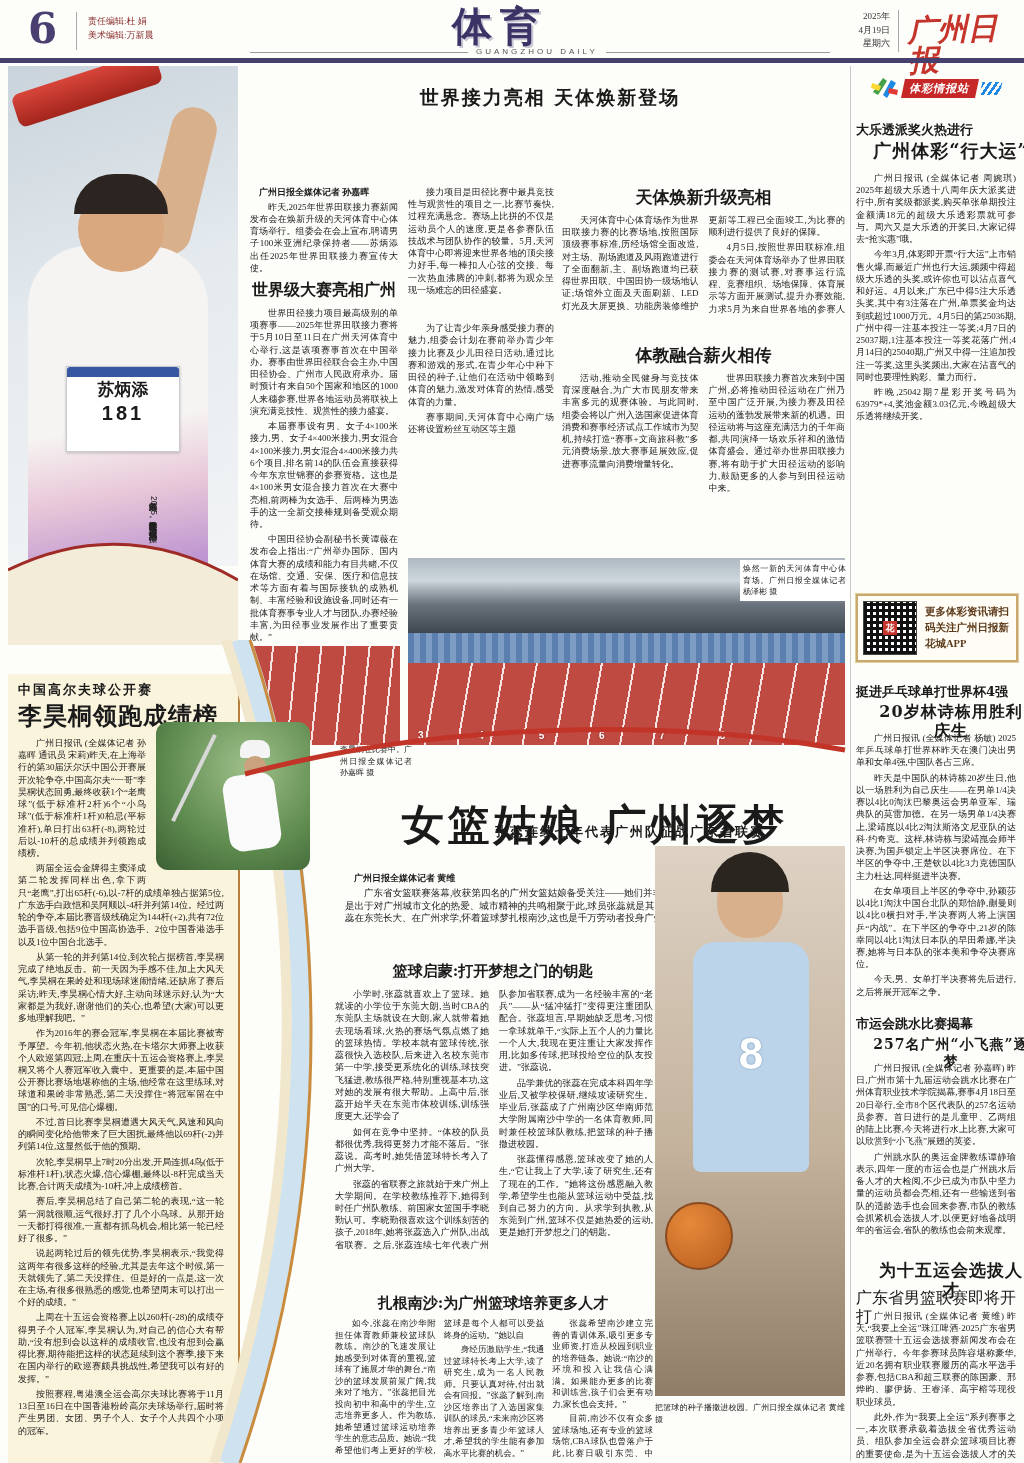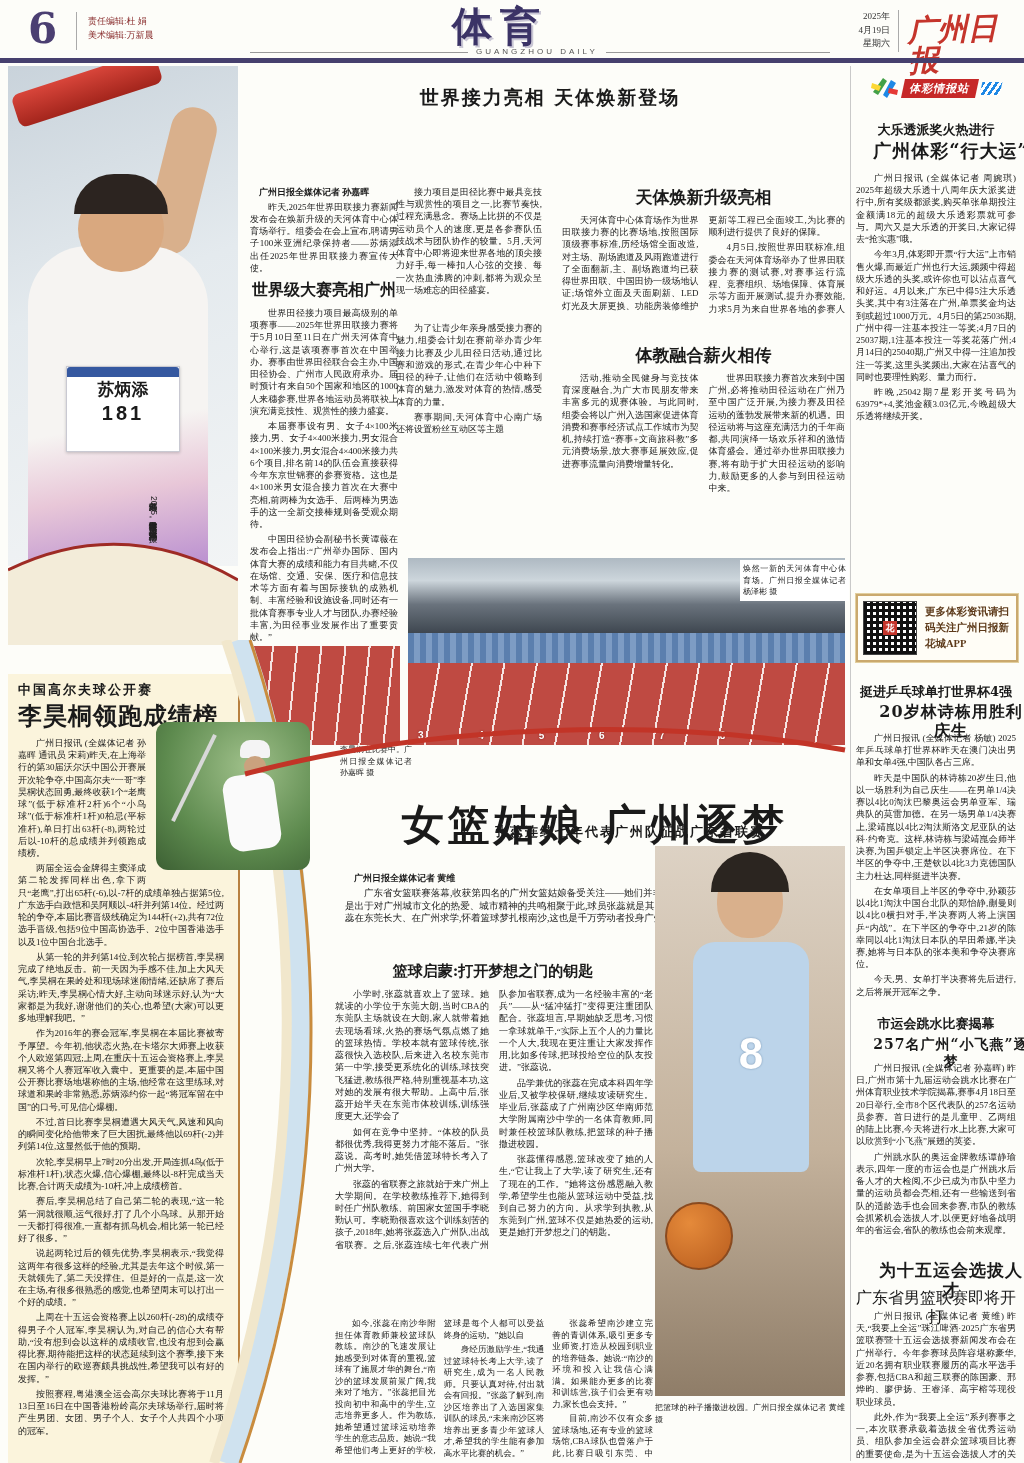--- a/index.html
+++ b/index.html
@@ -29,21 +29,21 @@
   .cols2{column-count:2;column-gap:10px;}
   .cols3{column-count:3;column-gap:8px;}
   
   .ph-roof{position:absolute;left:0;top:0;right:0;height:40%;background:linear-gradient(180deg,#aeb9c2 0%,#cdd6dc 30%,#6a737d 62%,#3f4750 100%);}
   .ph-stands{position:absolute;left:0;top:40%;right:0;height:16%;background:repeating-linear-gradient(90deg,#5b7fae 0 6px,#7d9cc4 6px 12px);}
   .ph-track{position:absolute;left:0;top:56%;right:0;bottom:0;background:#bf4a42;
             background-image:repeating-linear-gradient(100deg,transparent 0 30px,rgba(255,255,255,.85) 30px 32px);}
   .ph-trackb{background:#bf4a42;background-image:repeating-linear-gradient(96deg,transparent 0 22px,rgba(255,255,255,.85) 22px 24px);}
   .lanenums{position:absolute;left:10px;right:10px;bottom:4px;color:#fff;font:bold 10px/1 "Liberation Sans",sans-serif;letter-spacing:26px;text-shadow:0 0 2px #7c241f;}
   
-  .sbk{font:bold 13px/1.2 "DejaVu Serif",serif;text-align:center;}
+  .sbk{font:bold 13px/1.2 "DejaVu Serif",serif;text-align:left;}
   .sbh{font:900 18px/1.2 "DejaVu Serif",serif;text-align:center;letter-spacing:1px;margin-left:15px;}
   .sbbody .bp{font-size:9px;}
   .qrbox{border:2px solid #caa96e;outline:1px solid #e2cf9f;display:flex;align-items:center;gap:8px;padding:5px;background:#fffdf6;}
   .qr{width:52px;height:52px;flex:0 0 52px;border:1px solid #444;position:relative;
       background-image:repeating-linear-gradient(0deg,#111 0 3px,rgba(255,255,255,0) 3px 6px),repeating-linear-gradient(90deg,#111 0 3px,#fff 3px 6px);}
   .qrc{position:absolute;left:19px;top:19px;width:14px;height:14px;background:#c5352c;color:#fff;font:bold 9px/14px "Liberation Sans",sans-serif;text-align:center;}
   .qrtext{font:bold 10.5px/1.5 "Liberation Serif",serif;color:#5d3a1a;}
   .badge{display:flex;align-items:center;justify-content:center;gap:4px;}
   .banner{background:#c62828;color:#fff;font:bold 11px/1 "Liberation Sans",sans-serif;padding:4px 7px;transform:skewX(-12deg);letter-spacing:1px;}
   .bstripes{width:20px;height:13px;transform:skewX(-12deg);background:repeating-linear-gradient(115deg,#1e88e5 0 3px,#fff 3px 6px);}
@@ -100,21 +100,21 @@
 
   <div class="abs clip" style="left:250px;top:186px;width:148px;height:458px;">
     <p class="byl">广州日报全媒体记者 孙嘉晖</p>
     <p class="bp">昨天,2025年世界田联接力赛新闻发布会在焕新升级的天河体育中心体育场举行。组委会在会上宣布,聘请男子100米亚洲纪录保持者——苏炳添出任2025年世界田联接力赛宣传大使。</p>
     <div class="sh" style="font-size:16px;margin:6px 0;">世界级大赛亮相广州</div>
     <p class="bp">世界田径接力项目最高级别的单项赛事——2025年世界田联接力赛将于5月10日至11日在广州天河体育中心举行,这是该项赛事首次在中国举办。赛事由世界田径联合会主办,中国田径协会、广州市人民政府承办。届时预计有来自50个国家和地区的1000人来穗参赛,世界各地运动员将联袂上演充满竞技性、观赏性的接力盛宴。</p>
     <p class="bp">本届赛事设有男、女子4×100米接力,男、女子4×400米接力,男女混合4×100米接力,男女混合4×400米接力共6个项目,排名前14的队伍会直接获得今年东京世锦赛的参赛资格。这也是4×100米男女混合接力首次在大赛中亮相,前两棒为女选手、后两棒为男选手的这一全新交接棒规则备受观众期待。</p>
     <p class="bp">中国田径协会副秘书长黄谭薇在发布会上指出:“广州举办国际、国内体育大赛的成绩和能力有目共睹,不仅在场馆、交通、安保、医疗和信息技术等方面有着与国际接轨的成熟机制、丰富经验和设施设备,同时还有一批体育赛事专业人才与团队,办赛经验丰富,为田径事业发展作出了重要贡献。”</p>
   </div>
 
-  <div class="abs clip" style="left:396px;top:186px;width:146px;height:368px;">
+  <div class="abs clip" style="left:408px;top:186px;width:146px;height:368px;">
     <p class="bp">接力项目是田径比赛中最具竞技性与观赏性的项目之一,比赛节奏快,过程充满悬念。赛场上比拼的不仅是运动员个人的速度,更是各参赛队伍技战术与团队协作的较量。5月,天河体育中心即将迎来世界各地的顶尖接力好手,每一棒扣人心弦的交接、每一次热血沸腾的冲刺,都将为观众呈现一场难忘的田径盛宴。</p>
     <p class="bp" style="margin-top:26px;">为了让青少年亲身感受接力赛的魅力,组委会计划在赛前举办青少年接力比赛及少儿田径日活动,通过比赛和游戏的形式,在青少年心中种下田径的种子,让他们在活动中领略到体育的魅力,激发对体育的热情,感受体育的力量。</p>
     <p class="bp">赛事期间,天河体育中心南广场还将设置粉丝互动区等主题</p>
   </div>
 
   <div class="abs clip" style="left:562px;top:186px;width:283px;height:368px;">
     <div class="sh" style="font-size:17px;">天体焕新升级亮相</div>
     <div class="cols2 clip" style="height:122px;margin-top:5px;">
       <p class="bp">天河体育中心体育场作为世界田联接力赛的比赛场地,按照国际顶级赛事标准,历经场馆全面改造,对主场、副场跑道及风雨跑道进行了全面翻新,主、副场跑道均已获得世界田联、中国田协一级场地认证;场馆外立面及天面刷新、LED灯光及大屏更换、功能房装修维护更新等工程已全面竣工,为比赛的顺利进行提供了良好的保障。</p>
       <p class="bp">4月5日,按照世界田联标准,组委会在天河体育场举办了世界田联接力赛的测试赛,对赛事运行流程、竞赛组织、场地保障、体育展示等方面开展测试,提升办赛效能,力求5月为来自世界各地的参赛人员与现场观众打造一场彰显中国效率、广州品质的田径大赛。</p>
@@ -136,21 +136,21 @@
   <div class="abs caption" style="left:740px;top:560px;width:103px;background:#fff;padding:3px;">焕然一新的天河体育中心体育场。广州日报全媒体记者 杨泽彬 摄</div>
 
   <div class="abs golfpanel clip" style="left:8px;top:640px;width:232px;height:823px;">
     <div class="golfk">中国高尔夫球公开赛</div>
     <div class="golfh">李昊桐领跑成绩榜</div>
     <div>
       <div style="float:right;width:78px;height:148px;"></div>
       <p class="bp">广州日报讯 (全媒体记者 孙嘉晖 通讯员 宋莉)昨天,在上海举行的第30届沃尔沃中国公开赛展开次轮争夺,中国高尔夫“一哥”李昊桐状态回勇,最终收获1个“老鹰球”(低于标准杆2杆)6个“小鸟球”(低于标准杆1杆)0柏忌(平标准杆),单日打出63杆(-8),两轮过后以-10杆的总成绩并列领跑成绩榜。</p>
       <p class="bp">两届全运会金牌得主窦泽成第二轮发挥同样出色,拿下两只“老鹰”,打出65杆(-6),以-7杆的成绩单独占据第5位,广东选手白政恺和吴阿顺以-4杆并列第14位。经过两轮的争夺,本届比赛晋级线确定为144杆(+2),共有72位选手晋级,包括9位中国高协选手、2位中国香港选手以及1位中国台北选手。</p>
       <p class="bp">从第一轮的并列第14位,到次轮占据榜首,李昊桐完成了绝地反击。前一天因为手感不佳,加上大风天气,李昊桐在果岭处和现场球迷闹情绪,还缺席了赛后采访;昨天,李昊桐心情大好,主动向球迷示好,认为“大家都是为我好,谢谢他们的关心,也希望(大家)可以更多地理解我吧。”</p>
-      <p class="bp">作为2016年的赛会冠军,李昊桐在本届比赛被寄予厚望。今年初,他状态火热,在卡塔尔大师赛上收获个人欧巡第四冠;上周,在重庆十五运会资格赛上,李昊桐又将个人赛冠军收入囊中。更重要的是,本届中国公开赛比赛场地堪称他的主场,他经常在这里练球,对球道和果岭非常熟悉,苏炳添约你一起“将冠军留在中国”的口号,可见信心爆棚。</p>
+      <p class="bp">作为2016年的赛会冠军,李昊桐在本届比赛被寄予厚望。今年初,他状态火热,在卡塔尔大师赛上收获个人欧巡第四冠;上周,在重庆十五运会资格赛上,李昊桐又将个人赛冠军收入囊中。更重要的是,本届中国公开赛比赛场地堪称他的主场,他经常在这里练球,对球道和果岭非常熟悉,第二天没撑住“将冠军留在中国”的口号,可见信心爆棚。</p>
       <p class="bp">不过,首日比赛李昊桐遭遇大风天气,风速和风向的瞬间变化给他带来了巨大困扰,最终他以69杆(-2)并列第14位,这显然低于他的预期。</p>
       <p class="bp">次轮,李昊桐早上7时20分出发,开局连抓4鸟(低于标准杆1杆),状态火爆,信心爆棚,最终以-8杆完成当天比赛,合计两天成绩为-10杆,冲上成绩榜首。</p>
       <p class="bp">赛后,李昊桐总结了自己第二轮的表现,“这一轮第一洞就很顺,运气很好,打了几个小鸟球。从那开始一天都打得很准,一直都有抓鸟机会,相比第一轮已经好了很多。”</p>
       <p class="bp">说起两轮过后的领先优势,李昊桐表示,“我觉得这两年有很多这样的经验,尤其是去年这个时候,第一天就领先了,第二天没撑住。但是好的一点是,这一次在主场,有很多很熟悉的感觉,也希望周末可以打出一个好的成绩。”</p>
       <p class="bp">上周在十五运会资格赛上以260杆(-28)的成绩夺得男子个人冠军,李昊桐认为,对自己的信心大有帮助,“没有想到会以这样的成绩收官,也没有想到会赢得比赛,期待能把这样的状态延续到这个赛季,接下来在国内举行的欧巡赛颇具挑战性,希望我可以有好的发挥。”</p>
       <p class="bp">按照赛程,粤港澳全运会高尔夫球比赛将于11月13日至16日在中国香港粉岭高尔夫球场举行,届时将产生男团、女团、男子个人、女子个人共四个小项的冠军。</p>
     </div>
   </div>
 
   <svg class="abs" style="left:196px;top:640px;" width="140" height="823">
@@ -191,20 +191,21 @@
 
   <div class="abs sh" style="left:335px;top:962px;width:316px;font-size:15px;">篮球启蒙:打开梦想之门的钥匙</div>
   <div class="abs cols2 clip" style="left:335px;top:988px;width:318px;height:300px;">
     <p class="bp">小学时,张蕊就喜欢上了篮球。她就读的小学位于东莞大朗,当时CBA的东莞队主场就设在大朗,家人就带着她去现场看球,火热的赛场气氛点燃了她的篮球热情。学校本就有篮球传统,张蕊很快入选校队,后来进入名校东莞市第一中学,接受更系统化的训练,球技突飞猛进,教练很严格,特别重视基本功,这对她的发展有很大帮助。上高中后,张蕊开始半天在东莞市体校训练,训练强度更大,还学会了</p>
     <p class="bp">如何在竞争中坚持。“体校的队员都很优秀,我得更努力才能不落后。”张蕊说。高考时,她凭借篮球特长考入了广州大学。</p>
     <p class="bp">张蕊的省联赛之旅就始于来广州上大学期间。在学校教练推荐下,她得到时任广州队教练、前国家女篮国手李晓勤认可。李晓勤很喜欢这个训练刻苦的孩子,2018年,她将张蕊选入广州队,出战省联赛。之后,张蕊连续七年代表广州队参加省联赛,成为一名经验丰富的“老兵”——从“猛冲猛打”变得更注重团队配合。张蕊坦言,早期她缺乏思考,习惯一拿球就单干,“实际上五个人的力量比一个人大,我现在更注重让大家发挥作用,比如多传球,把球投给空位的队友投进。”张蕊说。</p>
     <p class="bp">品学兼优的张蕊在完成本科四年学业后,又被学校保研,继续攻读研究生。毕业后,张蕊成了广州南沙区华南师范大学附属南沙中学的一名体育教师,同时兼任校篮球队教练,把篮球的种子播撒进校园。</p>
     <p class="bp">张蕊懂得感恩,篮球改变了她的人生,“它让我上了大学,读了研究生,还有了现在的工作。”她将这份感恩融入教学,希望学生也能从篮球运动中受益,找到自己努力的方向。从求学到执教,从东莞到广州,篮球不仅是她热爱的运动,更是她打开梦想之门的钥匙。</p>
   </div>
 
+  <div class="abs sh" style="left:335px;top:1294px;width:316px;font-size:15px;">扎根南沙:为广州篮球培养更多人才</div>
   <div class="abs cols3 clip" style="left:335px;top:1318px;width:318px;height:142px;">
     <p class="bp bp85">如今,张蕊在南沙华附担任体育教师兼校篮球队教练。南沙的飞速发展让她感受到对体育的重视,篮球有了施展才华的舞台,“南沙的篮球发展前景广阔,我来对了地方。”张蕊把目光投向初中和高中的学生,立志培养更多人。作为教练,她希望通过篮球运动培养学生的意志品质。她说:“我希望他们考上更好的学校,篮球是每个人都可以受益终身的运动。”她以自</p>
     <p class="bp bp85">身经历激励学生,“我通过篮球特长考上大学,读了研究生,成为一名人民教师。只要认真对待,付出就会有回报。”张蕊了解到,南沙区培养出了入选国家集训队的球员,“未来南沙区将培养出更多青少年篮球人才,希望我的学生能有参加高水平比赛的机会。”</p>
     <p class="bp bp85">张蕊希望南沙建立完善的青训体系,吸引更多专业师资,打造从校园到职业的培养链条。她说:“南沙的环境和投入让我信心满满。如果能办更多的比赛和训练营,孩子们会更有动力,家长也会支持。”</p>
     <p class="bp bp85">目前,南沙不仅有众多篮球场地,还有专业的篮球场馆,CBA球队也曾落户于此,比赛日吸引东莞、中山、珠海等地球迷,火热的篮球氛围也让张蕊欣喜地发现,篮球已逐渐融入市民的日常生活。她相信随着南沙腾飞,篮球将成为联结城市的纽带。</p>
 
   </div>
 
   <div class="abs vrule" style="left:850px;top:66px;height:1395px;background:#c9c9c9;"></div>
 

